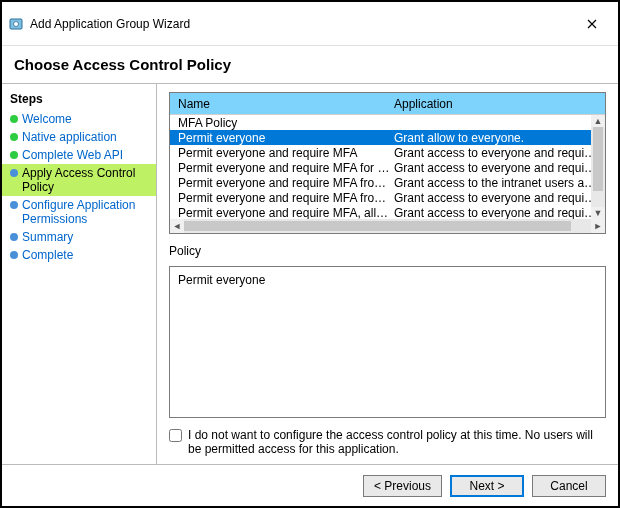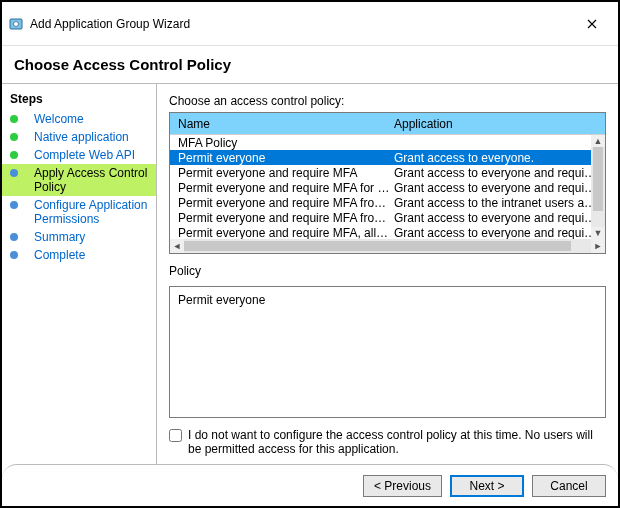--- a/index.html
+++ b/index.html
@@ -59,21 +59,21 @@
   }
   .sidebar-title {
     font-weight: 700;
     font-size: 12px;
     padding: 2px 8px 4px 8px;
   }
   .step {
     display: flex;
     align-items: flex-start;
     padding: 2px 6px 2px 8px;
-    gap: 16px;
+    gap: 4px;
     cursor: pointer;
   }
   .step.current { background: #bef264; }
   .bullet {
     width: 8px; height: 8px;
     border-radius: 50%;
     margin-top: 3px;
     flex-shrink: 0;
   }
   .bullet.done { background: #2ecc40; }
@@ -193,21 +193,20 @@
   .checkbox-row input { margin: 1px 0 0 0; }
   .checkbox-row label { line-height: 14px; }
   .footer {
     height: 42px;
     border-top: 1px solid #bbb;
     display: flex;
     justify-content: flex-end;
     align-items: center;
     padding: 0 12px;
     gap: 8px;
-    border-radius: 15px;
   }
   .btn {
     min-width: 74px;
     height: 22px;
     border: 1px solid #7a7a7a;
     background: #e9e9e9;
     font-size: 12px;
     cursor: pointer;
     padding: 0 10px;
   }
@@ -269,36 +268,35 @@
             <span class="step-label">Summary</span>
           </div>
           <div class="step">
             <span class="bullet todo"></span>
             <span class="step-label">Complete</span>
           </div>
         </div>
     </div>
 
     <div class="main">
-      <div class="section-label">Choose an access control policy:</div>
 
       <div class="listbox">
         <div class="list-headers">
           <div class="col-name">Name</div>
           <div class="col-desc">Application</div>
         </div>
         <div class="list-scroll">
           <div class="list-rows" id="rows-container">
               <div class="row">
                 <div class="cell-name">MFA Policy</div>
                 <div class="cell-desc"></div>
               </div>
               <div class="row selected">
                 <div class="cell-name">Permit everyone</div>
-                <div class="cell-desc">Grant access to everyone.</div>
+                <div class="cell-desc">Grant allow to everyone.</div>
               </div>
               <div class="row">
                 <div class="cell-name">Permit everyone and require MFA</div>
                 <div class="cell-desc">Grant access to everyone and require MFAf...</div>
               </div>
               <div class="row">
                 <div class="cell-name">Permit everyone and require MFA for specific group</div>
                 <div class="cell-desc">Grant access to everyone and require MFAf...</div>
               </div>
               <div class="row">

